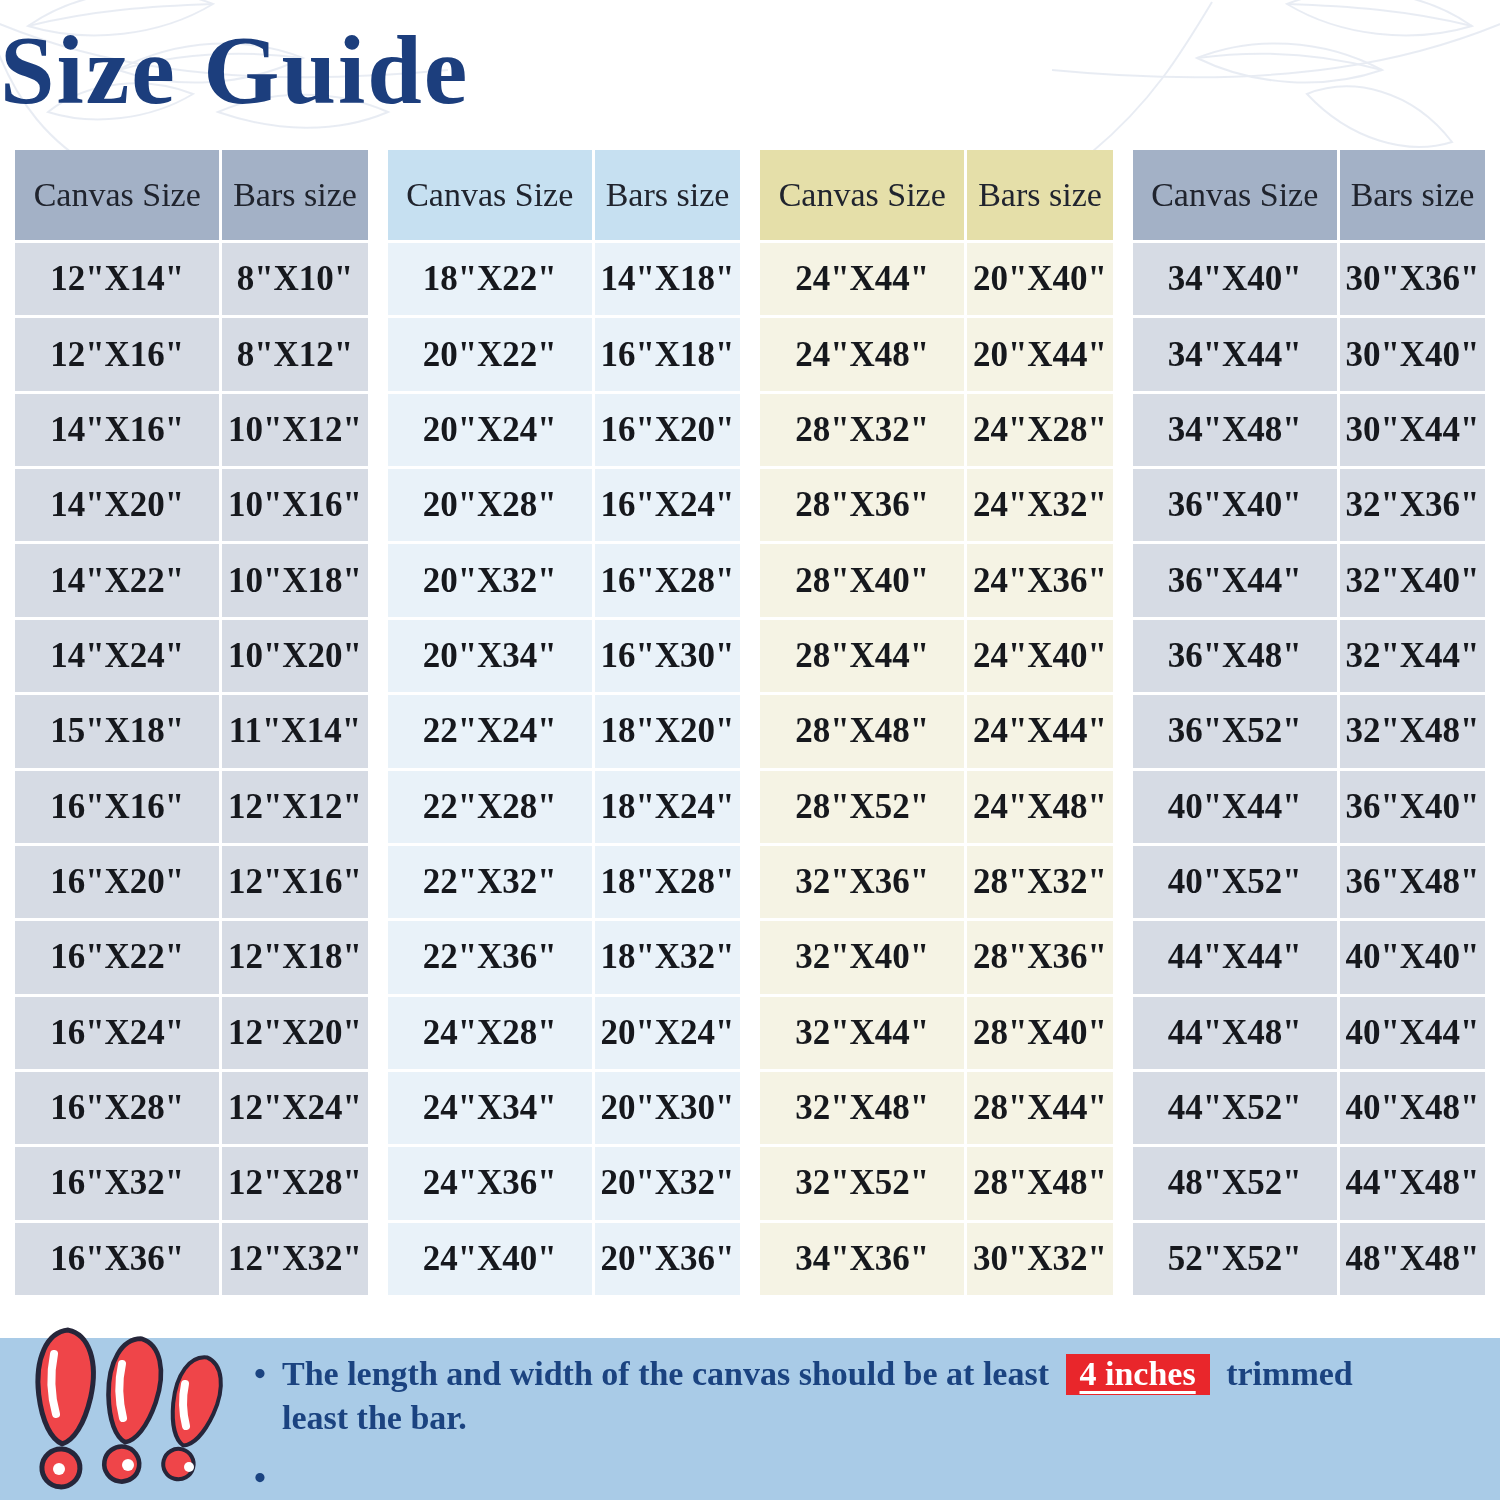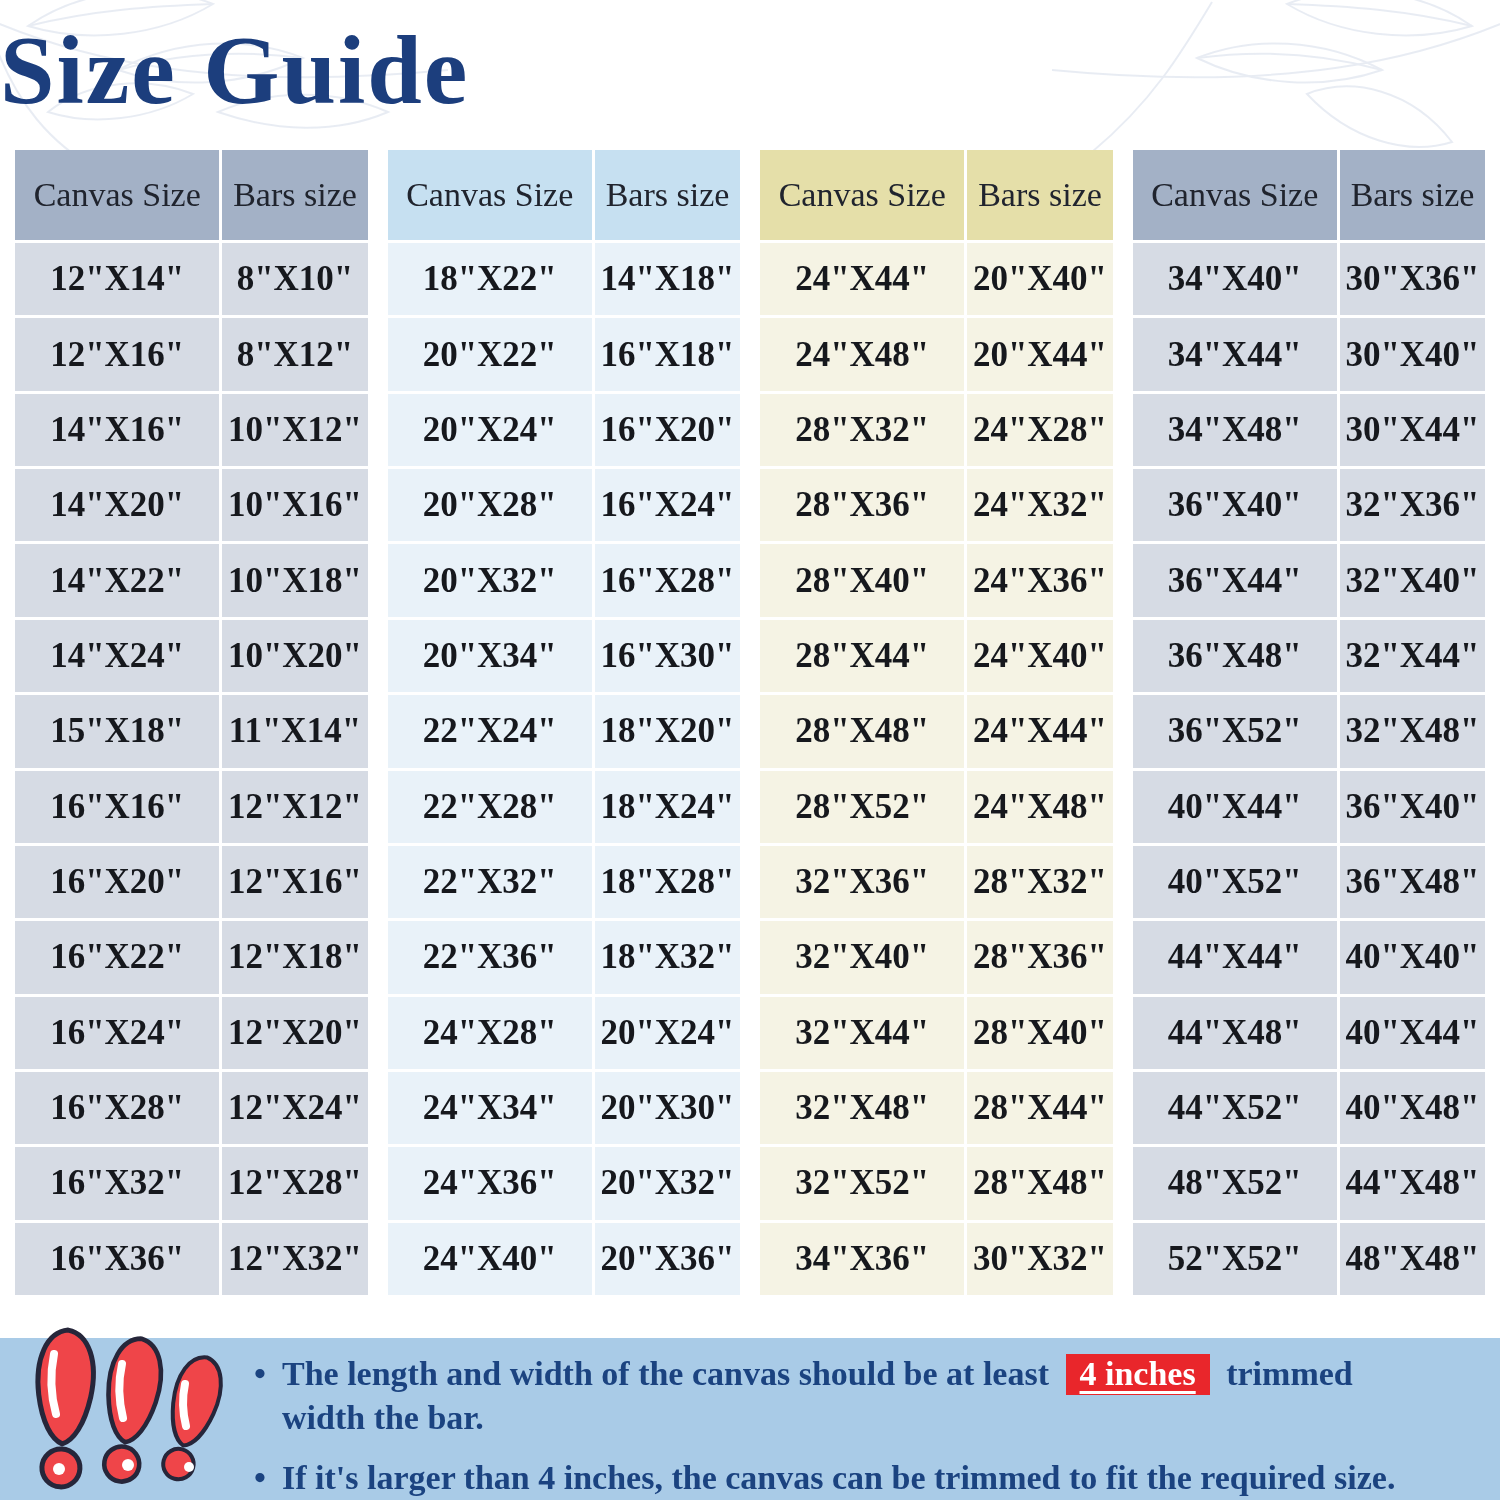--- a/index.html
+++ b/index.html
@@ -373,20 +373,19 @@
     </g>
   </svg>
 
   <div class="notes">
     <p class="note">
       <span class="bullet">•</span>
       <span>The length and width of the canvas should be at least</span>
       <span class="hl">4 inches</span>
       <span>trimmed</span>
       <br>
-      <span>width the bar.</span>
+      <span>least the bar.</span>
     </p>
     <p class="note">
       <span class="bullet">•</span>
-      <span>If it's larger than 4 inches, the canvas can be trimmed to fit the required size.</span>
     </p>
   </div>
 </div>
 
 </body></html>

